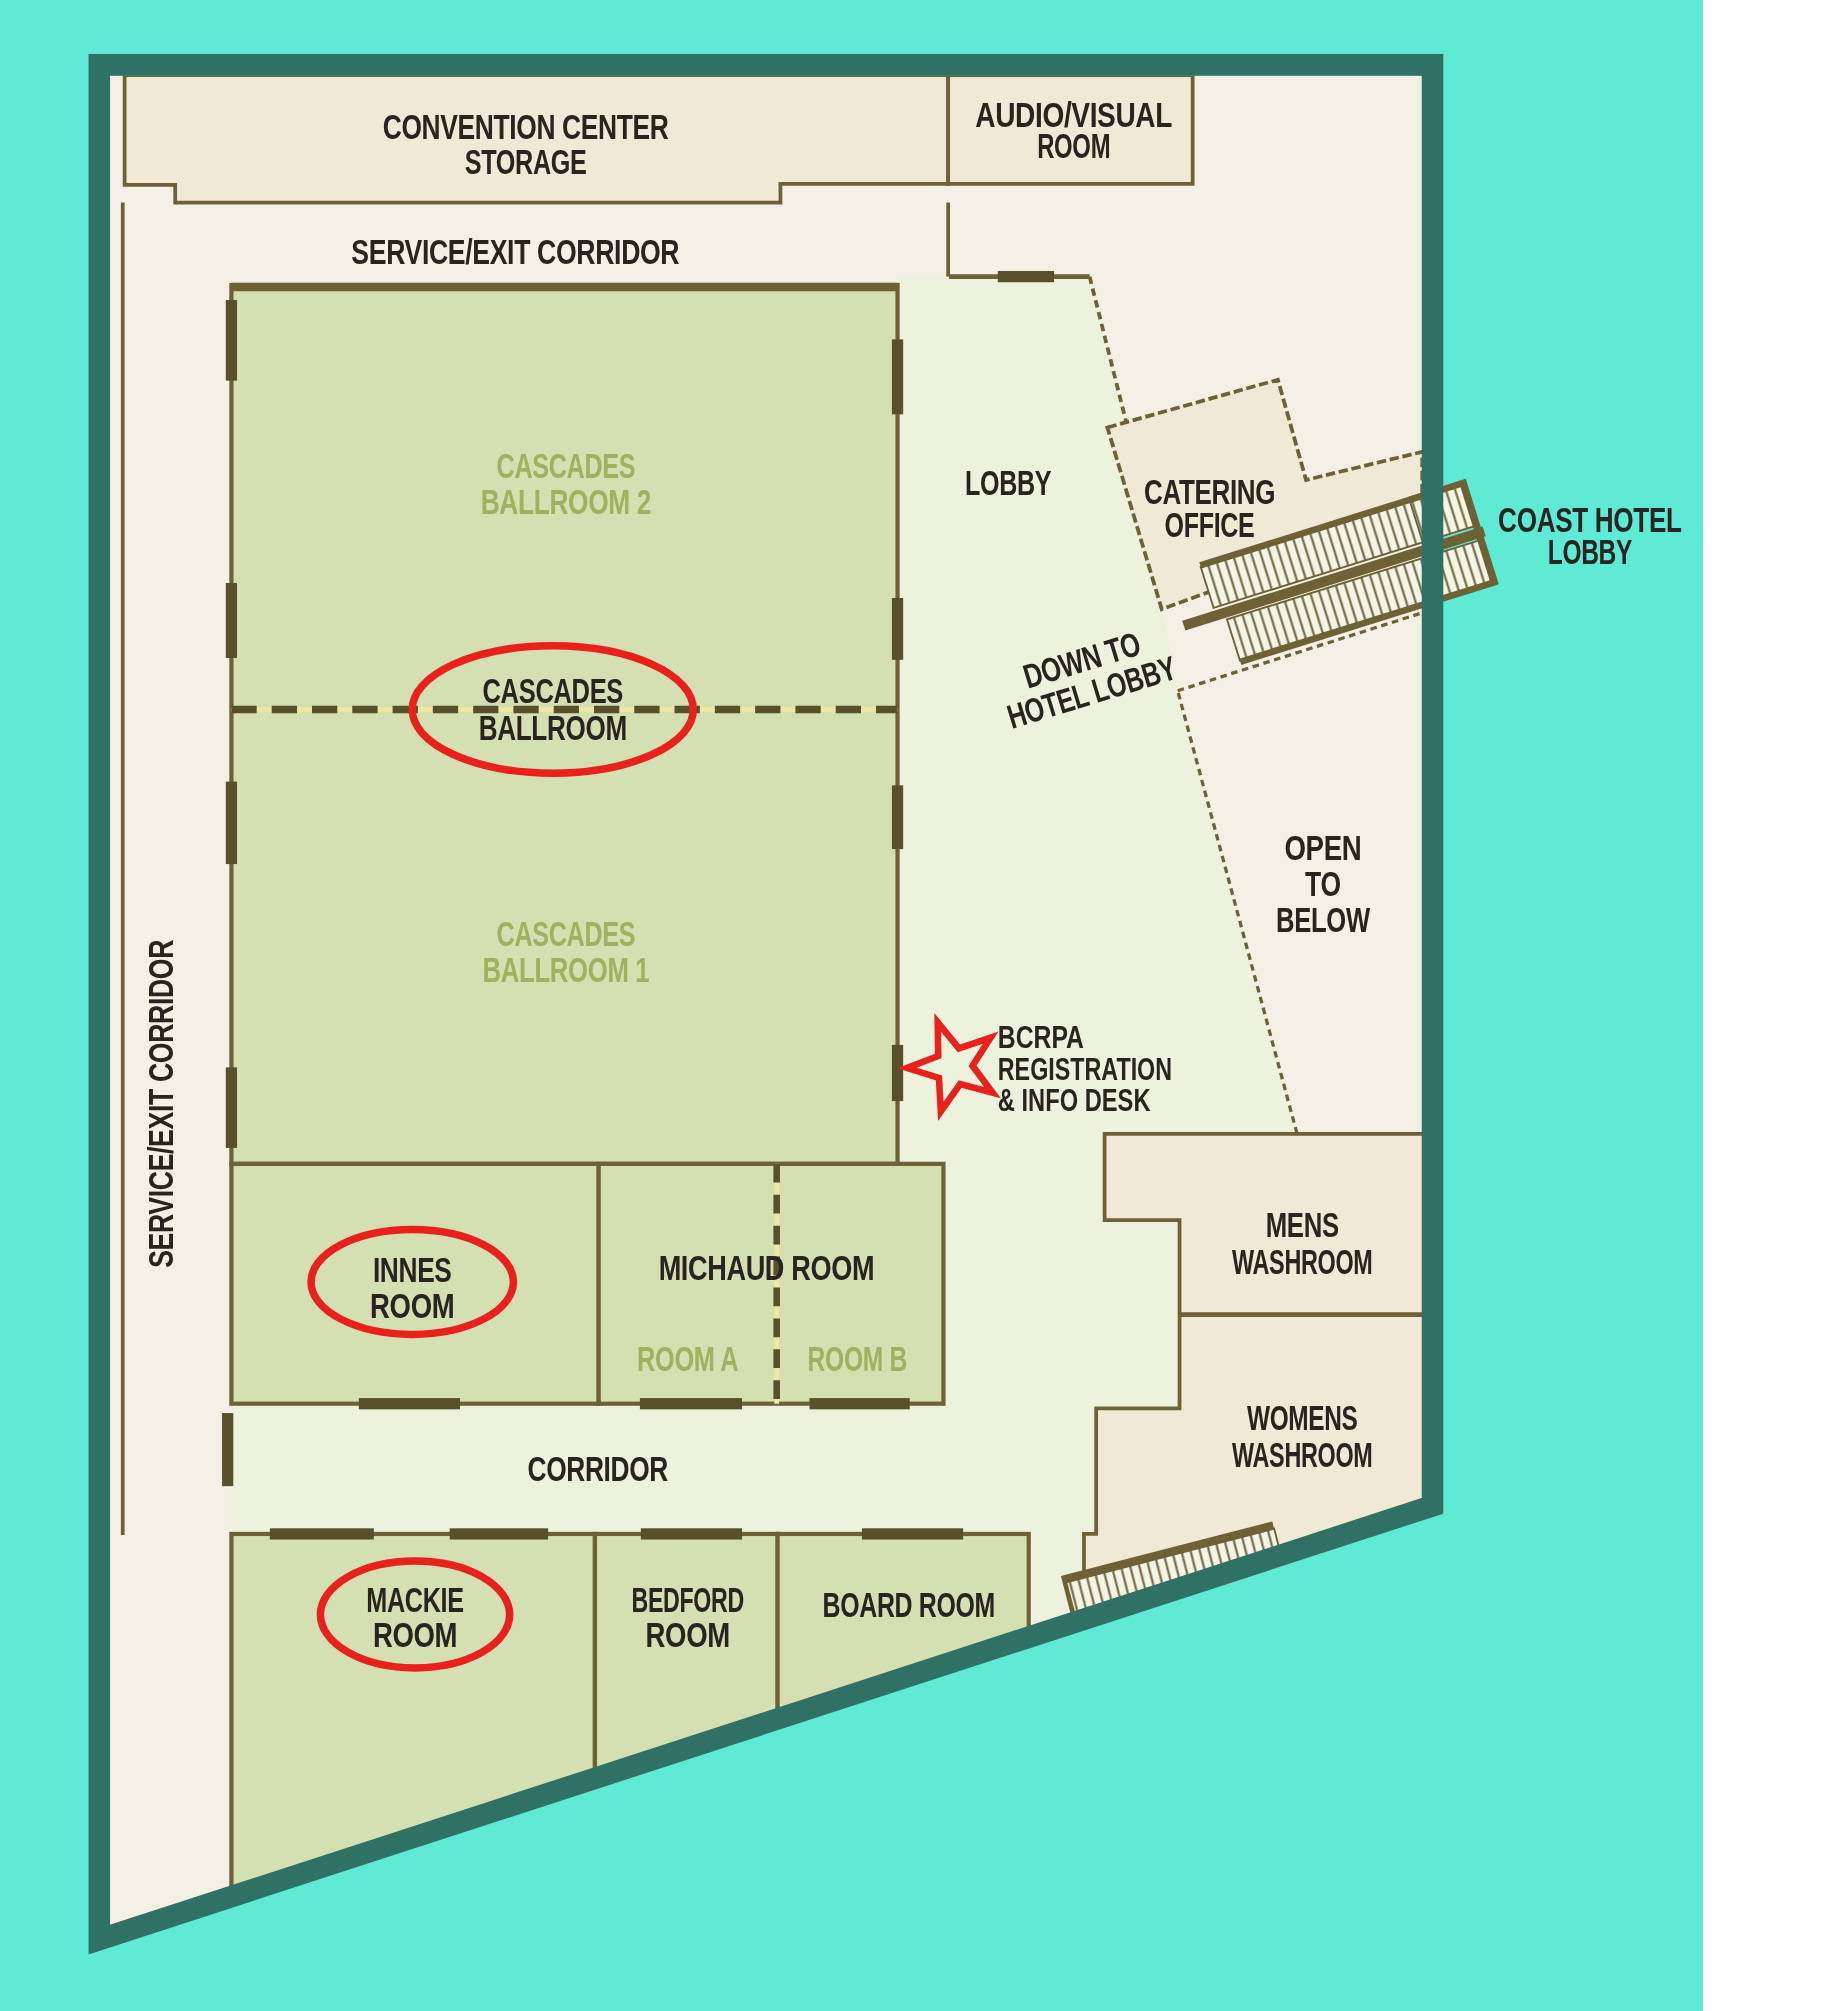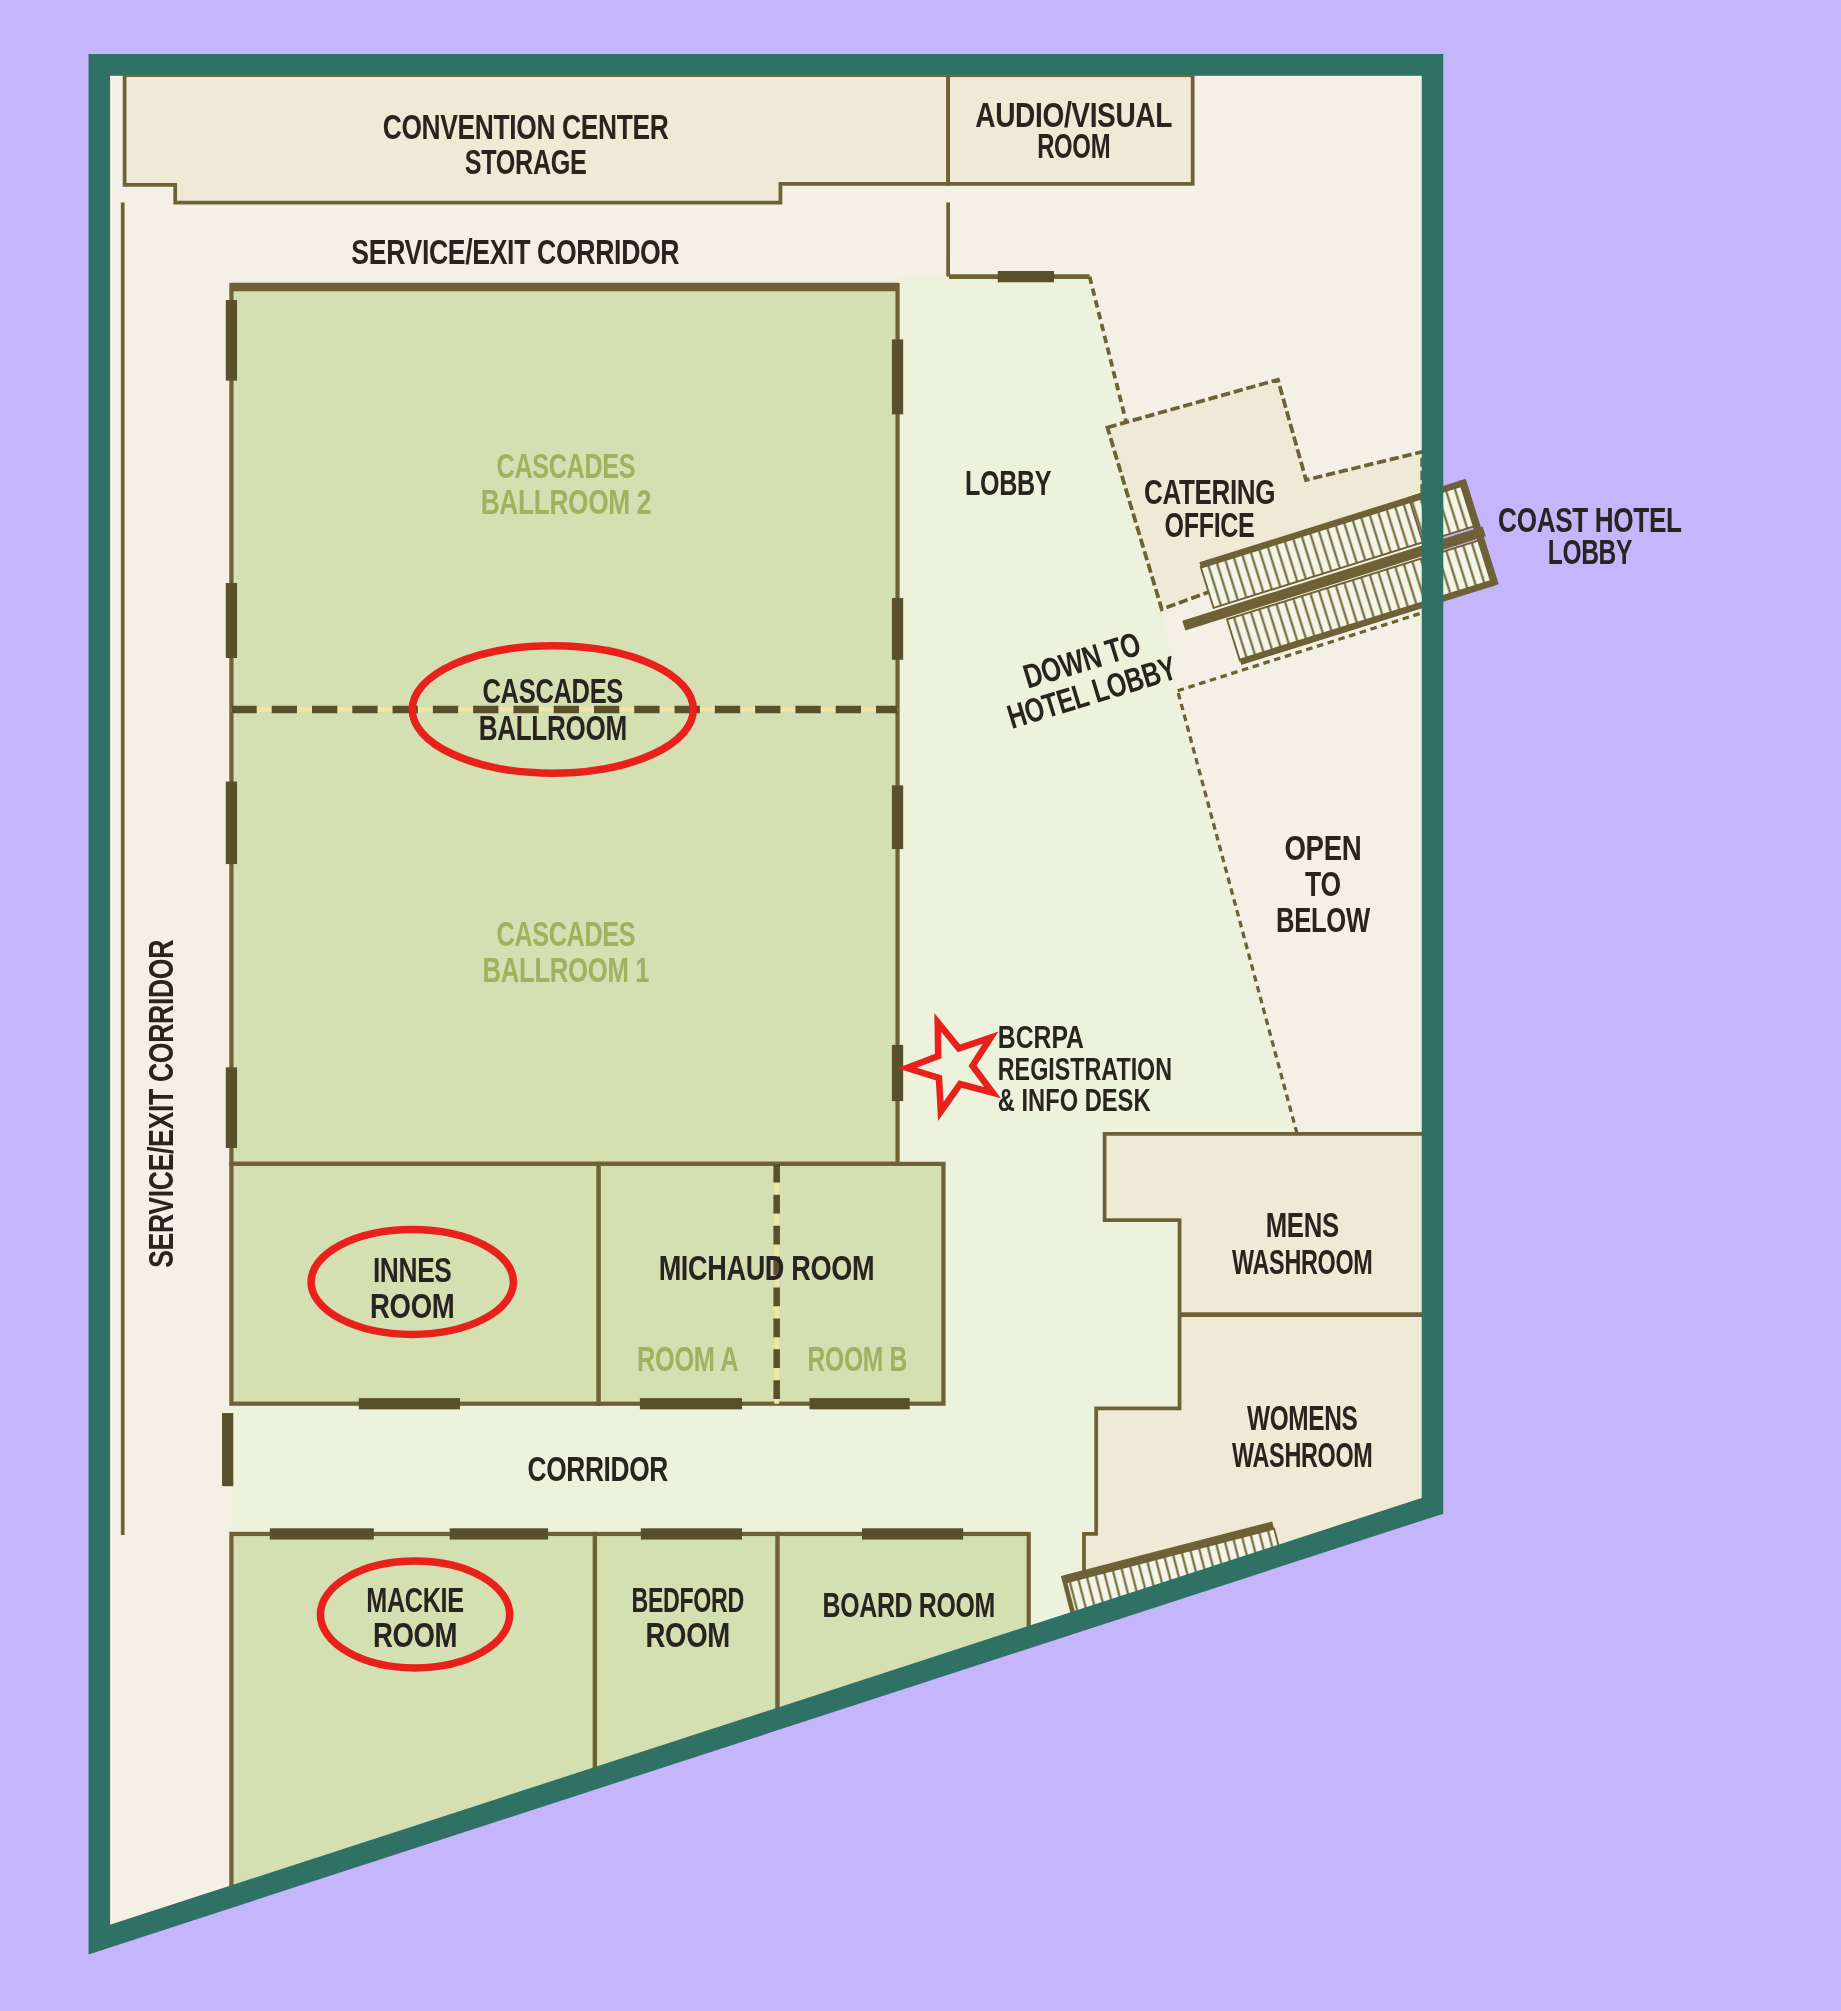--- a/index.html
+++ b/index.html
@@ -1,16 +1,16 @@
 <!DOCTYPE html>
 <html style="--teal: #2F7164; --wall: #6E6136; --door: #57502B; --ink: #2A2420; --green-text: #9DB35F; --room-green: #D4DFB2; --light-green: #EDF2DC; --beige: #F5F0E6; --beige-dark: #EFE9D5; --red: #E8211D; --dash-underlay: #EFE7A3;font-size:15px"><head>
 <meta charset="utf-8">
 <style>
   html, body { margin: 0; padding: 0; background: #ffffff; }
-  .stage { width: 1841px; height: 2012px; position: relative; background: #c4b5fd; }
+  .stage { width: 1703px; height: 2012px; position: relative; background: #5eead4; }
   svg { display: block; }
   .t  { font-family: "Liberation Sans", sans-serif; font-weight: bold; fill: var(--ink); letter-spacing: -0.5px; }
   .tg { font-family: "Liberation Sans", sans-serif; font-weight: bold; fill: var(--green-text); letter-spacing: -0.5px; }
   .treg { font-family: "Liberation Sans", sans-serif; font-weight: bold; fill: var(--ink); }
   .wall   { stroke: var(--wall); fill: none; }
   .room-g { fill: var(--room-green); stroke: var(--wall); stroke-width: 4.5; }
   .room-b { fill: var(--beige-dark); stroke: var(--wall); stroke-width: 4; }
   .door   { fill: var(--door); }
   .red-an { stroke: var(--red); fill: none; }
 </style>

